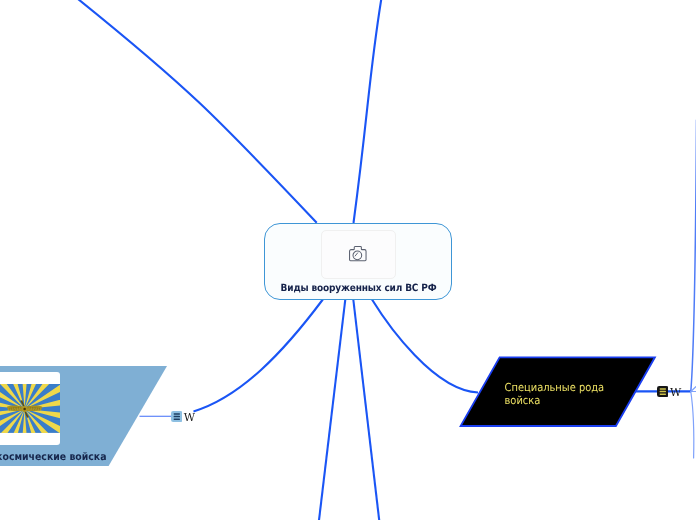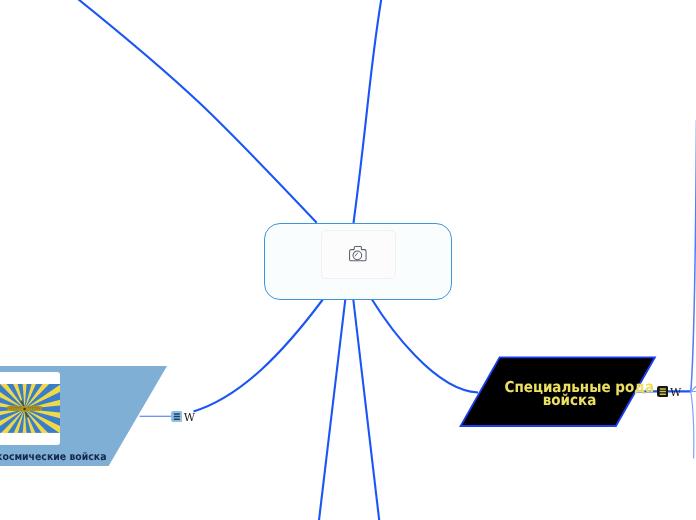--- a/index.html
+++ b/index.html
@@ -21,21 +21,21 @@
 
   
   #left-text{position:absolute;left:-178.5px;top:450.6px;width:285px;text-align:right;
     font-size:10.4px;font-weight:bold;color:#16264c;white-space:nowrap;line-height:13px;}
   #left-img{position:absolute;left:-13px;top:371.9px;width:73.4px;height:73.4px;
     background:#fff;border-radius:3px;overflow:hidden;
     display:flex;align-items:center;justify-content:center;}
 
   
   #right-text{position:absolute;left:504.5px;top:381px;width:130px;
-    font-size:15px;font-weight:bold;color:#ece063;line-height:13.2px;white-space:nowrap;text-align:center;}
+    font-size:11px;font-weight:normal;color:#ece063;line-height:13.2px;white-space:nowrap;}
 
   
   .badge{position:absolute;}
   .badge svg{display:block;}
   .badge .w{position:absolute;font-family:"DejaVu Serif",serif;font-size:11px;color:#1a1a1a;line-height:11px;}
 </style>
 </head>
 <body>
 
 <div id="stage">
@@ -134,20 +134,21 @@
   </div>
 
   <div id="root-node">
     <div id="root-img">
       <svg width="18.6" height="16.2" viewBox="0 0 18.6 16.2" fill="none" stroke="#5b6170" stroke-width="1.05" stroke-linejoin="round" stroke-linecap="round">
         <path d="M0.55 5.15a1.5 1.5 0 0 1 1.5-1.5h2.5a0.7 0.7 0 0 0 0.7-0.7V1.35a0.8 0.8 0 0 1 0.8-0.8h5.5a0.8 0.8 0 0 1 0.8 0.8v1.6a0.7 0.7 0 0 0 0.7 0.7h2.5a1.5 1.5 0 0 1 1.5 1.5v8.7a0.95 0.95 0 0 1-0.95 0.95H1.5a0.95 0.95 0 0 1-0.95-0.95z"></path>
         <circle cx="8.35" cy="9.35" r="4.35"></circle>
         <path d="M6.15 10.0 L8.65 6.9" stroke-width="0.95"></path>
       </svg>
     </div>
+    <div id="root-title">Виды вооруженных сил ВС РФ</div>
   </div>
 
   <div class="badge" style="left:170.5px;top:411px">
     <svg width="11.5" height="11" viewBox="0 0 11.5 11">
       <rect x="0" y="0" width="11.5" height="11" rx="2.2" fill="#8ec0e2"></rect>
       <g fill="#1e3f63">
         <rect x="2.6" y="2.2" width="6.4" height="1.5" rx=".6"></rect>
         <rect x="2.6" y="4.8" width="6.4" height="1.5" rx=".6"></rect>
         <rect x="2.6" y="7.4" width="6.4" height="1.5" rx=".6"></rect>
       </g>

